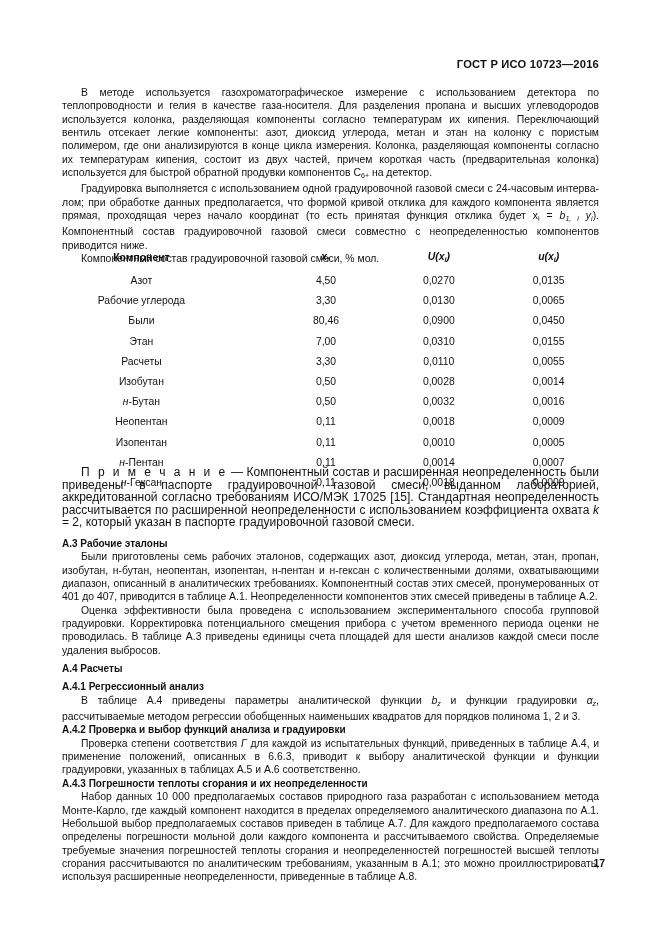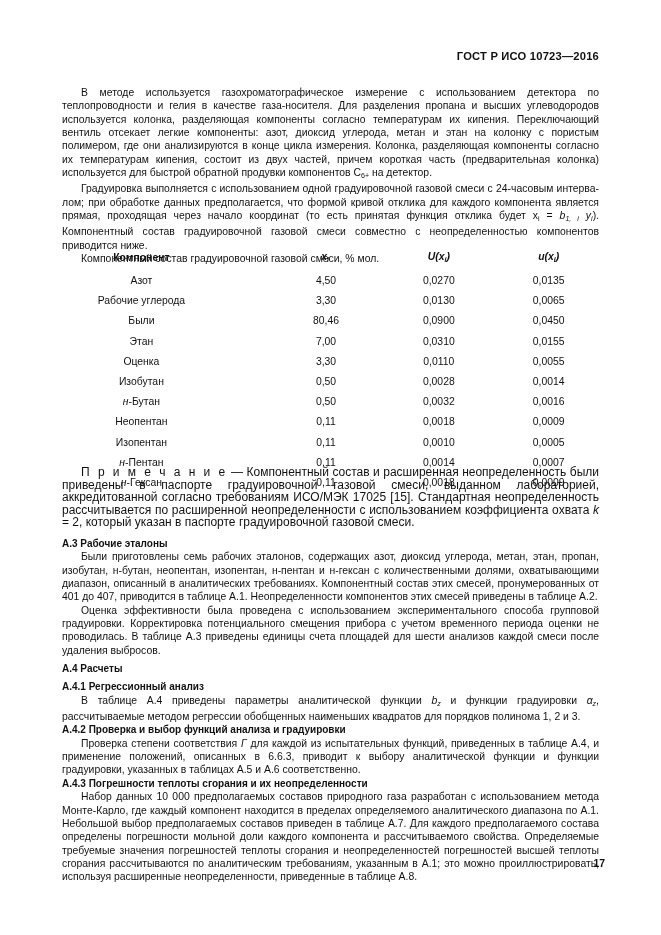--- a/index.html
+++ b/index.html
@@ -19,21 +19,21 @@
     margin: 0 auto;
     background: #ffffff;
     overflow: hidden;
     box-sizing: border-box;
   }
 
   
   .doc-header {
     position: absolute;
     right: 62px;
-    top: 50px;
+    top: 58px;
     font-size: 11.2px;
     font-weight: bold;
     letter-spacing: 0.2px;
     white-space: nowrap;
   }
 
   
   .body-block {
     position: absolute;
     left: 62px;
@@ -160,21 +160,21 @@
           <td class="col-U">0,0900</td>
           <td class="col-u">0,0450</td>
         </tr>
         <tr>
           <td class="col-name">Этан</td>
           <td class="col-x">7,00</td>
           <td class="col-U">0,0310</td>
           <td class="col-u">0,0155</td>
         </tr>
         <tr>
-          <td class="col-name">Оценка</td>
+          <td class="col-name">Расчеты</td>
           <td class="col-x">3,30</td>
           <td class="col-U">0,0110</td>
           <td class="col-u">0,0055</td>
         </tr>
         <tr>
           <td class="col-name">Изобутан</td>
           <td class="col-x">0,50</td>
           <td class="col-U">0,0028</td>
           <td class="col-u">0,0014</td>
         </tr>

